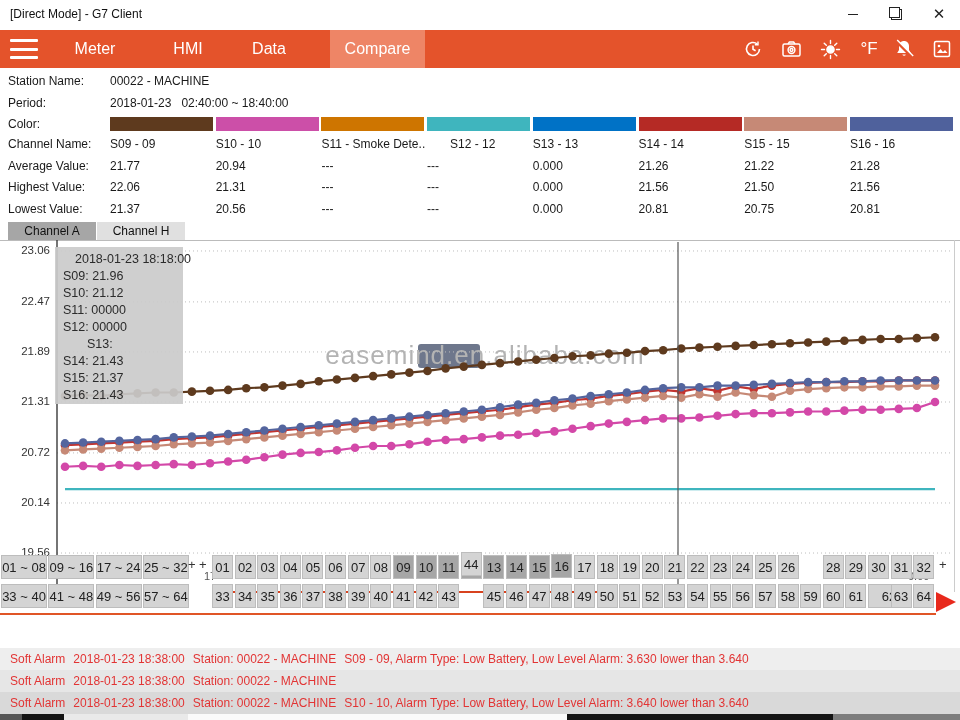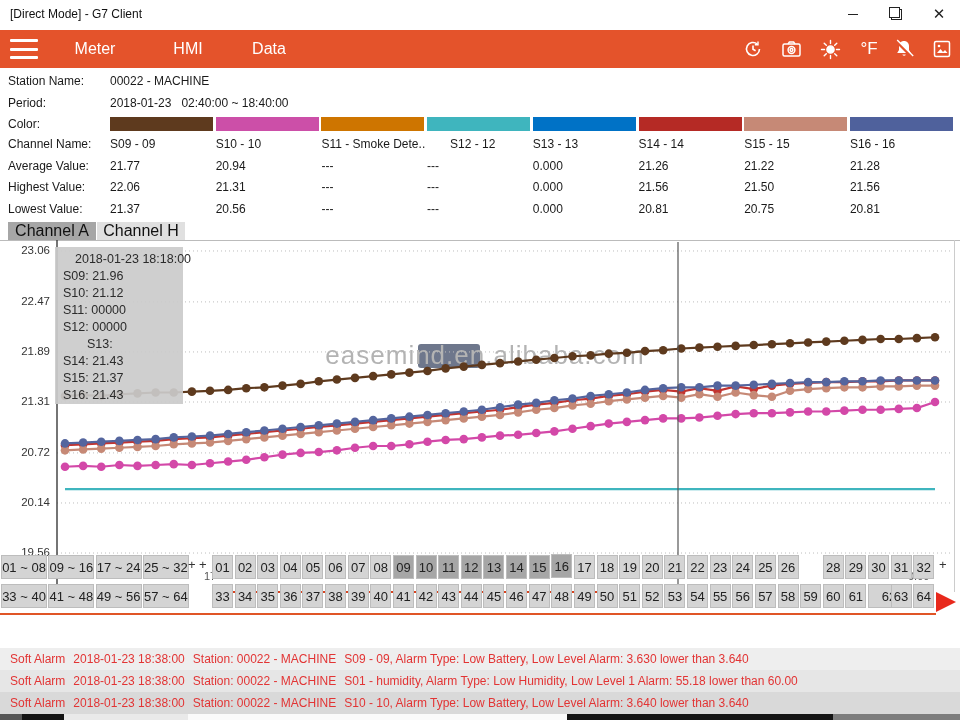--- a/index.html
+++ b/index.html
@@ -21,21 +21,21 @@
   .navitem{top:0;height:38px;display:flex;align-items:center;justify-content:center;
            color:#fff;font-size:16px;}
   .navitem.active{background:#ee8566;}
   .navicon{top:8px;width:24px;height:22px;display:flex;align-items:center;justify-content:center;color:#fff;}
   
   .info-label{left:8px;font-size:12px;color:#1a1a1a;}
   .info-value{font-size:12px;color:#1a1a1a;white-space:pre;}
   .color-seg{top:117px;height:14px;}
   .chan-cell{font-size:12px;color:#1a1a1a;white-space:nowrap;overflow:hidden;}
   
-  .tab{top:222px;height:18px;font-size:16px;color:#111;display:flex;align-items:center;justify-content:center;}
+  .tab{top:222px;height:18px;font-size:12px;color:#111;display:flex;align-items:center;justify-content:center;}
   #chart-border-top{left:0;top:240px;width:960px;height:1px;background:#bbb;}
   #chart-border-right{left:954px;top:240px;width:1px;height:352px;background:#ccc;}
   #watermark{left:255px;top:340px;width:460px;text-align:center;font-size:26px;color:#b3b3b3;letter-spacing:1px;}
   #wm-badge{left:418px;top:344px;width:62px;height:24px;background:#3e4a66;opacity:.75;border-radius:3px;}
   .ylabel{font-size:11.5px;color:#333;width:46px;text-align:right;}
   #tooltip{left:55px;top:247px;width:128px;height:157px;background:rgba(203,203,203,.92);
            padding:4px 0 0 8px;box-sizing:border-box;z-index:5;}
   #tooltip div{font-size:12.5px;color:#2b2b2b;line-height:17px;white-space:pre;}
   .xfrag{font-size:11px;color:#555;z-index:1;}
   
@@ -74,20 +74,21 @@
 
 <div id="navbar" class="abs">
   <div id="hamburger" class="abs">
       <div></div>
       <div></div>
       <div></div>
     </div>
   <div class="abs navitem" style="left:62px;width:66px;">Meter</div>
   <div class="abs navitem" style="left:160px;width:56px;">HMI</div>
   <div class="abs navitem" style="left:240px;width:58px;">Data</div>
+  <div class="abs navitem active" style="left:330px;width:95px;">Compare</div>
 
   <div class="abs navicon" style="left:741px;">
     <svg width="20" height="20" viewBox="0 0 20 20" fill="none" stroke="#fff" stroke-width="1.6">
       <path d="M16.5 10a6.5 6.5 0 1 1-2.2-4.9"></path>
         <path d="M15 2.5v3.2h-3.2" stroke-width="1.4"></path>
         <path d="M10 6.5v3.8l2.6 1.4"></path>
     </svg>
   </div>
   <div class="abs navicon" style="left:779px;">
     <svg width="21" height="20" viewBox="0 0 21 20" fill="none" stroke="#fff" stroke-width="1.5">
@@ -515,21 +516,21 @@
     <div class="abs selbtn" style="left: 234.62px; top: 584px; width: 21px;">34</div>
     <div class="abs selbtn" style="left: 257.24px; top: 584px; width: 21px;">35</div>
     <div class="abs selbtn" style="left: 279.86px; top: 584px; width: 21px;">36</div>
     <div class="abs selbtn" style="left: 302.48px; top: 584px; width: 21px;">37</div>
     <div class="abs selbtn" style="left: 325.1px; top: 584px; width: 21px;">38</div>
     <div class="abs selbtn" style="left: 347.72px; top: 584px; width: 21px;">39</div>
     <div class="abs selbtn" style="left: 370.34px; top: 584px; width: 21px;">40</div>
     <div class="abs selbtn" style="left: 392.96px; top: 584px; width: 21px;">41</div>
     <div class="abs selbtn" style="left: 415.58px; top: 584px; width: 21px;">42</div>
     <div class="abs selbtn" style="left: 438.2px; top: 584px; width: 21px;">43</div>
-    <div class="abs selbtn" style="left: 460.82px; top: 584px; width: 21px;">44</div>
+    <div class="abs selbtn" style="left: 460.82px; top: 552px; width: 21px;">44</div>
     <div class="abs selbtn" style="left: 483.44px; top: 584px; width: 21px;">45</div>
     <div class="abs selbtn" style="left: 506.06px; top: 584px; width: 21px;">46</div>
     <div class="abs selbtn" style="left: 528.68px; top: 584px; width: 21px;">47</div>
     <div class="abs selbtn" style="left: 551.3px; top: 584px; width: 21px;">48</div>
     <div class="abs selbtn" style="left: 573.92px; top: 584px; width: 21px;">49</div>
     <div class="abs selbtn" style="left: 596.54px; top: 584px; width: 21px;">50</div>
     <div class="abs selbtn" style="left: 619.16px; top: 584px; width: 21px;">51</div>
     <div class="abs selbtn" style="left: 641.78px; top: 584px; width: 21px;">52</div>
     <div class="abs selbtn" style="left: 664.4px; top: 584px; width: 21px;">53</div>
     <div class="abs selbtn" style="left: 687.02px; top: 584px; width: 21px;">54</div>
@@ -562,21 +563,20 @@
     <div class="abs alarm-row" style="top: 648px; background: rgb(238, 238, 238);">
       <span class="lvl">Soft Alarm</span>
       <span>2018-01-23 18:38:00</span>
       <span>Station: 00022 - MACHINE</span>
       <span>S09 - 09, Alarm Type: Low Battery, Low Level Alarm: 3.630 lower than 3.640</span>
     </div>
     <div class="abs alarm-row" style="top: 670px; background: rgb(230, 230, 230);">
       <span class="lvl">Soft Alarm</span>
       <span>2018-01-23 18:38:00</span>
       <span>Station: 00022 - MACHINE</span>
-      <span>S01 - humidity, Alarm Type: Low Humidity, Low Level 1 Alarm: 55.18 lower than 60.00</span>
     </div>
     <div class="abs alarm-row" style="top: 692px; background: rgb(217, 217, 217);">
       <span class="lvl">Soft Alarm</span>
       <span>2018-01-23 18:38:00</span>
       <span>Station: 00022 - MACHINE</span>
       <span>S10 - 10, Alarm Type: Low Battery, Low Level Alarm: 3.640 lower than 3.640</span>
     </div>
   </div>
 
 <div class="abs strip" style="left:0;width:22px;background:#565656;"></div>

